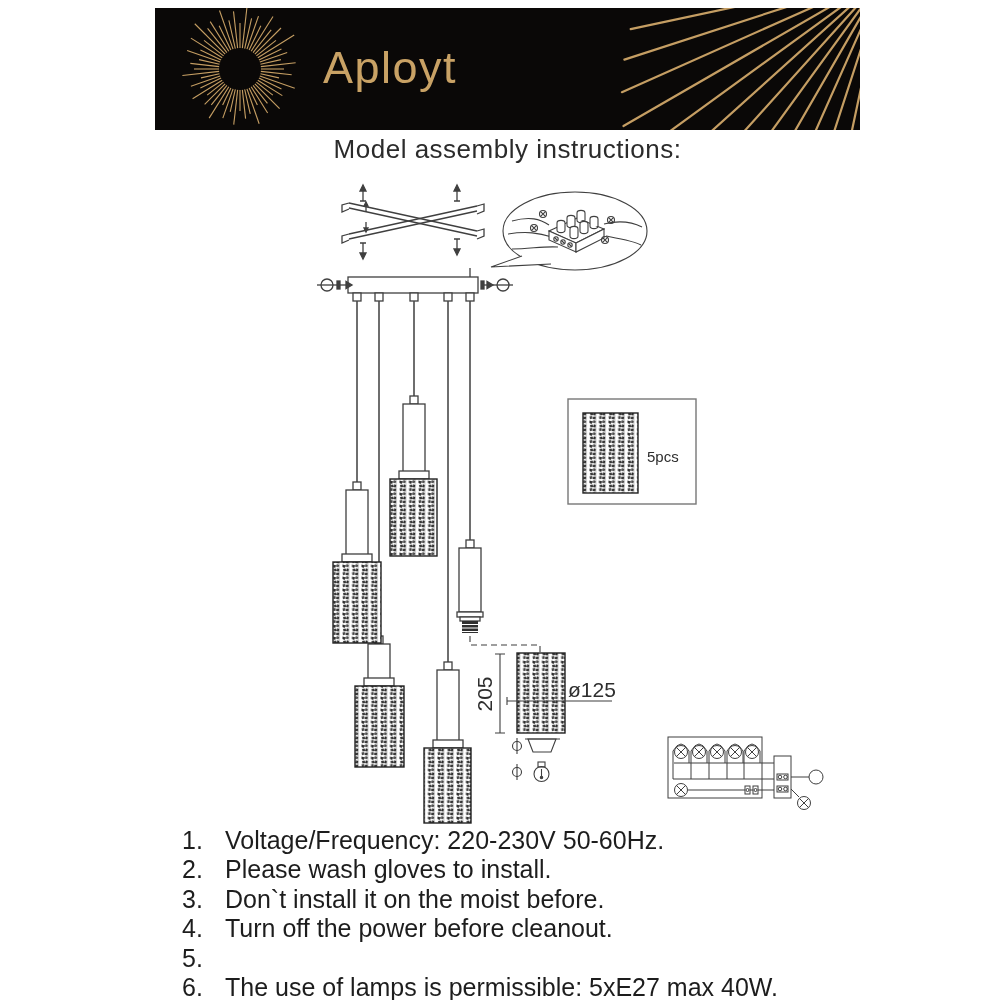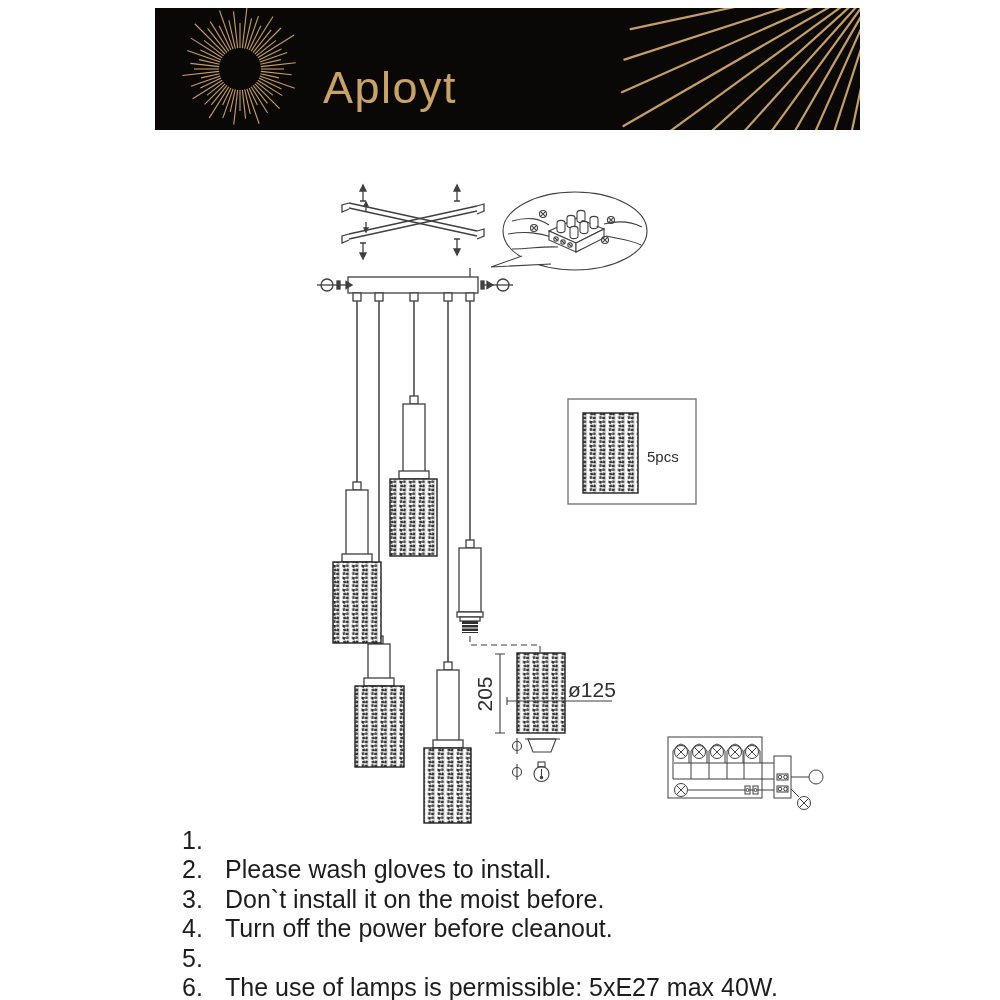--- a/index.html
+++ b/index.html
@@ -7,21 +7,21 @@
     width:1000px;height:1000px;position:relative;background:#ffffff;
     font-family:"Liberation Sans",sans-serif;overflow:hidden;
   }
   .banner{
     position:absolute;left:155px;top:8px;width:705px;height:122px;
     background:#0a0807;overflow:hidden;
   }
   .banner svg{position:absolute;left:0;top:0}
   .brand-text{
     position:absolute;left:168px;top:34px;
-    font-size:45px;font-weight:400;letter-spacing:1.5px;color:#c9a265;margin-top:20px;
+    font-size:45px;font-weight:400;letter-spacing:1.5px;color:#c9a265;
   }
   .title-block{
     position:absolute;left:155px;top:134px;width:705px;
     text-align:center;color:#2b2b2b;
   }
   .title-line{font-size:26px;line-height:30px;letter-spacing:.5px}
   #diagram{position:absolute;left:0;top:0}
   #diagram text{font-family:"Liberation Sans",sans-serif;fill:#2e2e2e;stroke:none}
   .instructions{
     position:absolute;left:182px;top:826px;width:660px;
@@ -106,20 +106,21 @@
         <line x1="730" y1="-33" x2="572.9996557727411" y2="319.6285466500439"></line>
         <line x1="730" y1="-33" x2="606.393202250021" y2="347.4226065180614"></line>
         <line x1="730" y1="-33" x2="643.9245600014476" y2="371.9531067037955"></line>
         <line x1="730" y1="-33" x2="685.2618177214443" y2="392.655371217621"></line>
       </g>
   </svg>
   <div class="brand-text">Aployt</div>
 </div>
 
 <div class="title-block">
+  <div class="title-line">Model assembly instructions:</div>
 </div>
 
 <svg id="diagram" width="1000" height="1000" viewBox="0 0 1000 1000">
   <defs>
     <pattern id="crys" width="9.5" height="12" patternUnits="userSpaceOnUse">
       <rect width="9.5" height="12" fill="#fbfbfb"></rect>
       <path d="M0.5,0.5 L4,1.5 L2.5,4 L0.5,3 Z" fill="#2e2e2e"></path>
       <path d="M4.5,0 L7,1 L6,3.5 L3.8,2.6 Z" fill="#4a4a4a"></path>
       <path d="M1,5 L3.5,4.5 L4.5,7 L1.5,7.5 Z" fill="#383838"></path>
       <path d="M4.8,4.2 L7,5 L6.2,7.8 L4.2,7 Z" fill="#2a2a2a"></path>
@@ -334,20 +335,21 @@
       <path d="M791,777 H809"></path>
         <circle cx="816" cy="777" r="7"></circle>
       <path d="M791,789 L799,797"></path>
     </g>
   </g>
 </svg>
 
 <div class="instructions">
   <div class="row">
     <span class="num">1.</span>
+    <span class="txt">Voltage/Frequency: 220-230V 50-60Hz.</span>
   </div>
   <div class="row">
     <span class="num">2.</span>
     <span class="txt">Please wash gloves to install.</span>
   </div>
   <div class="row">
     <span class="num">3.</span>
     <span class="txt">Don`t install it on the moist before.</span>
   </div>
   <div class="row">

